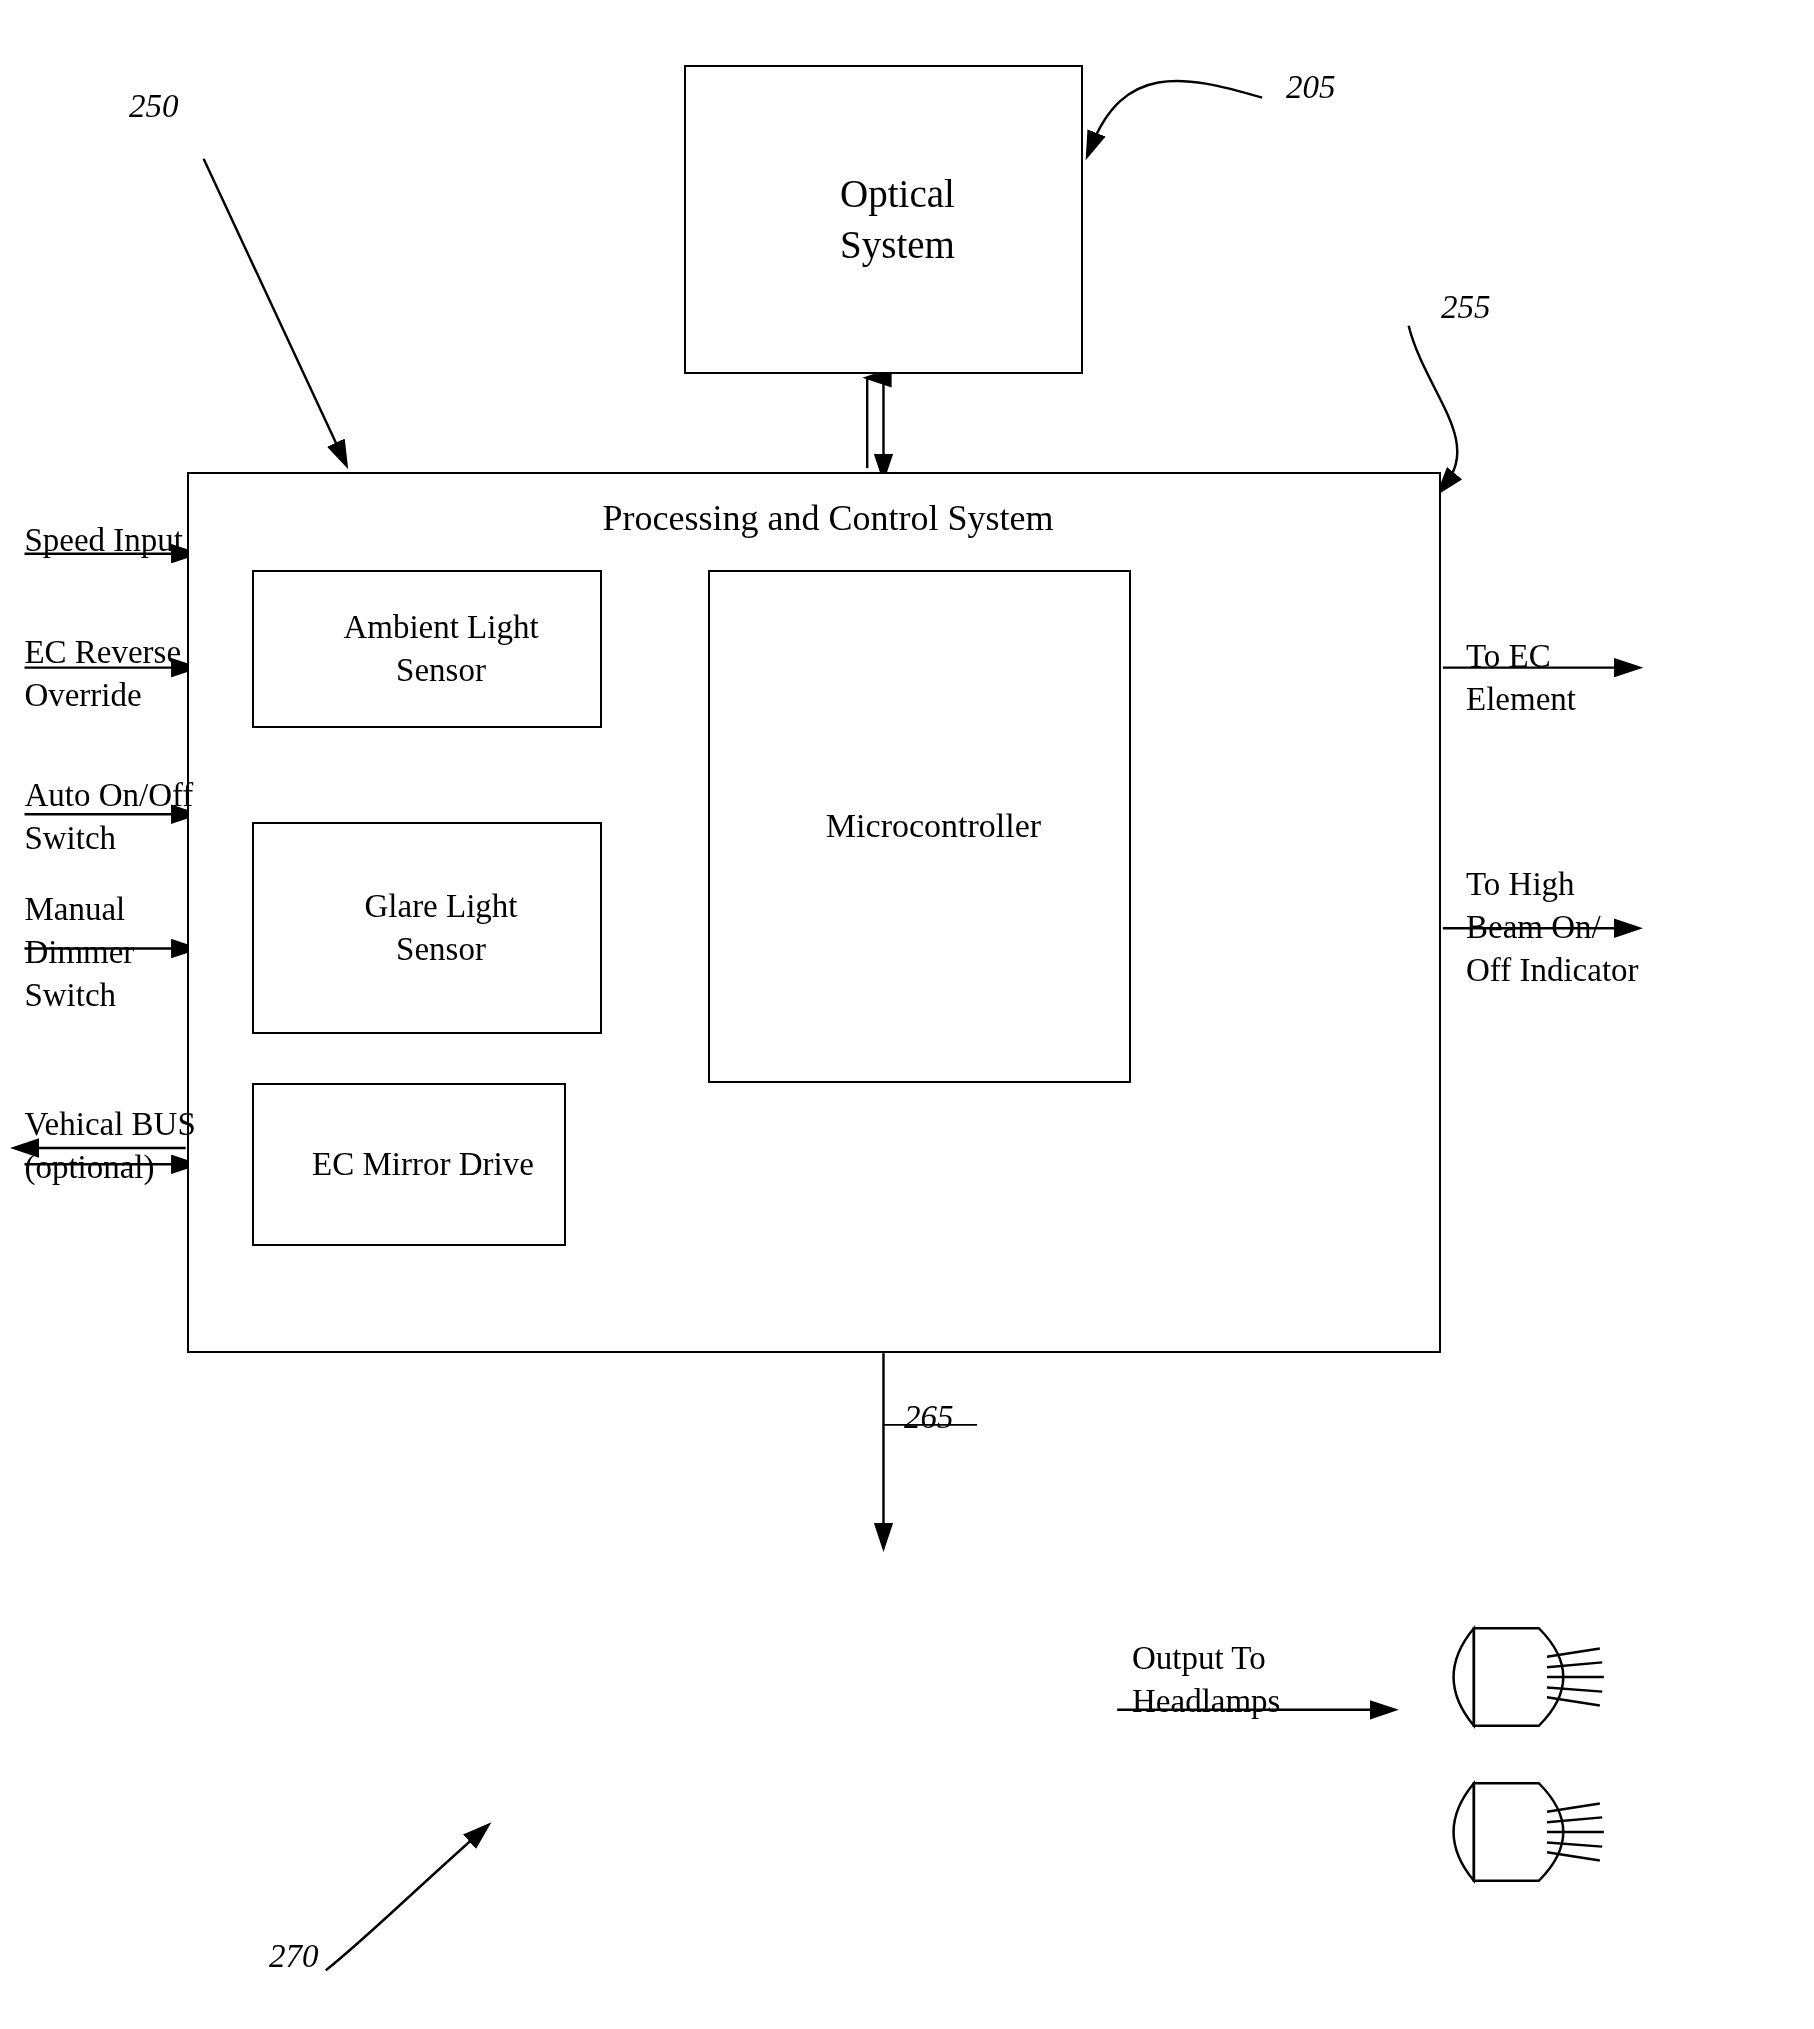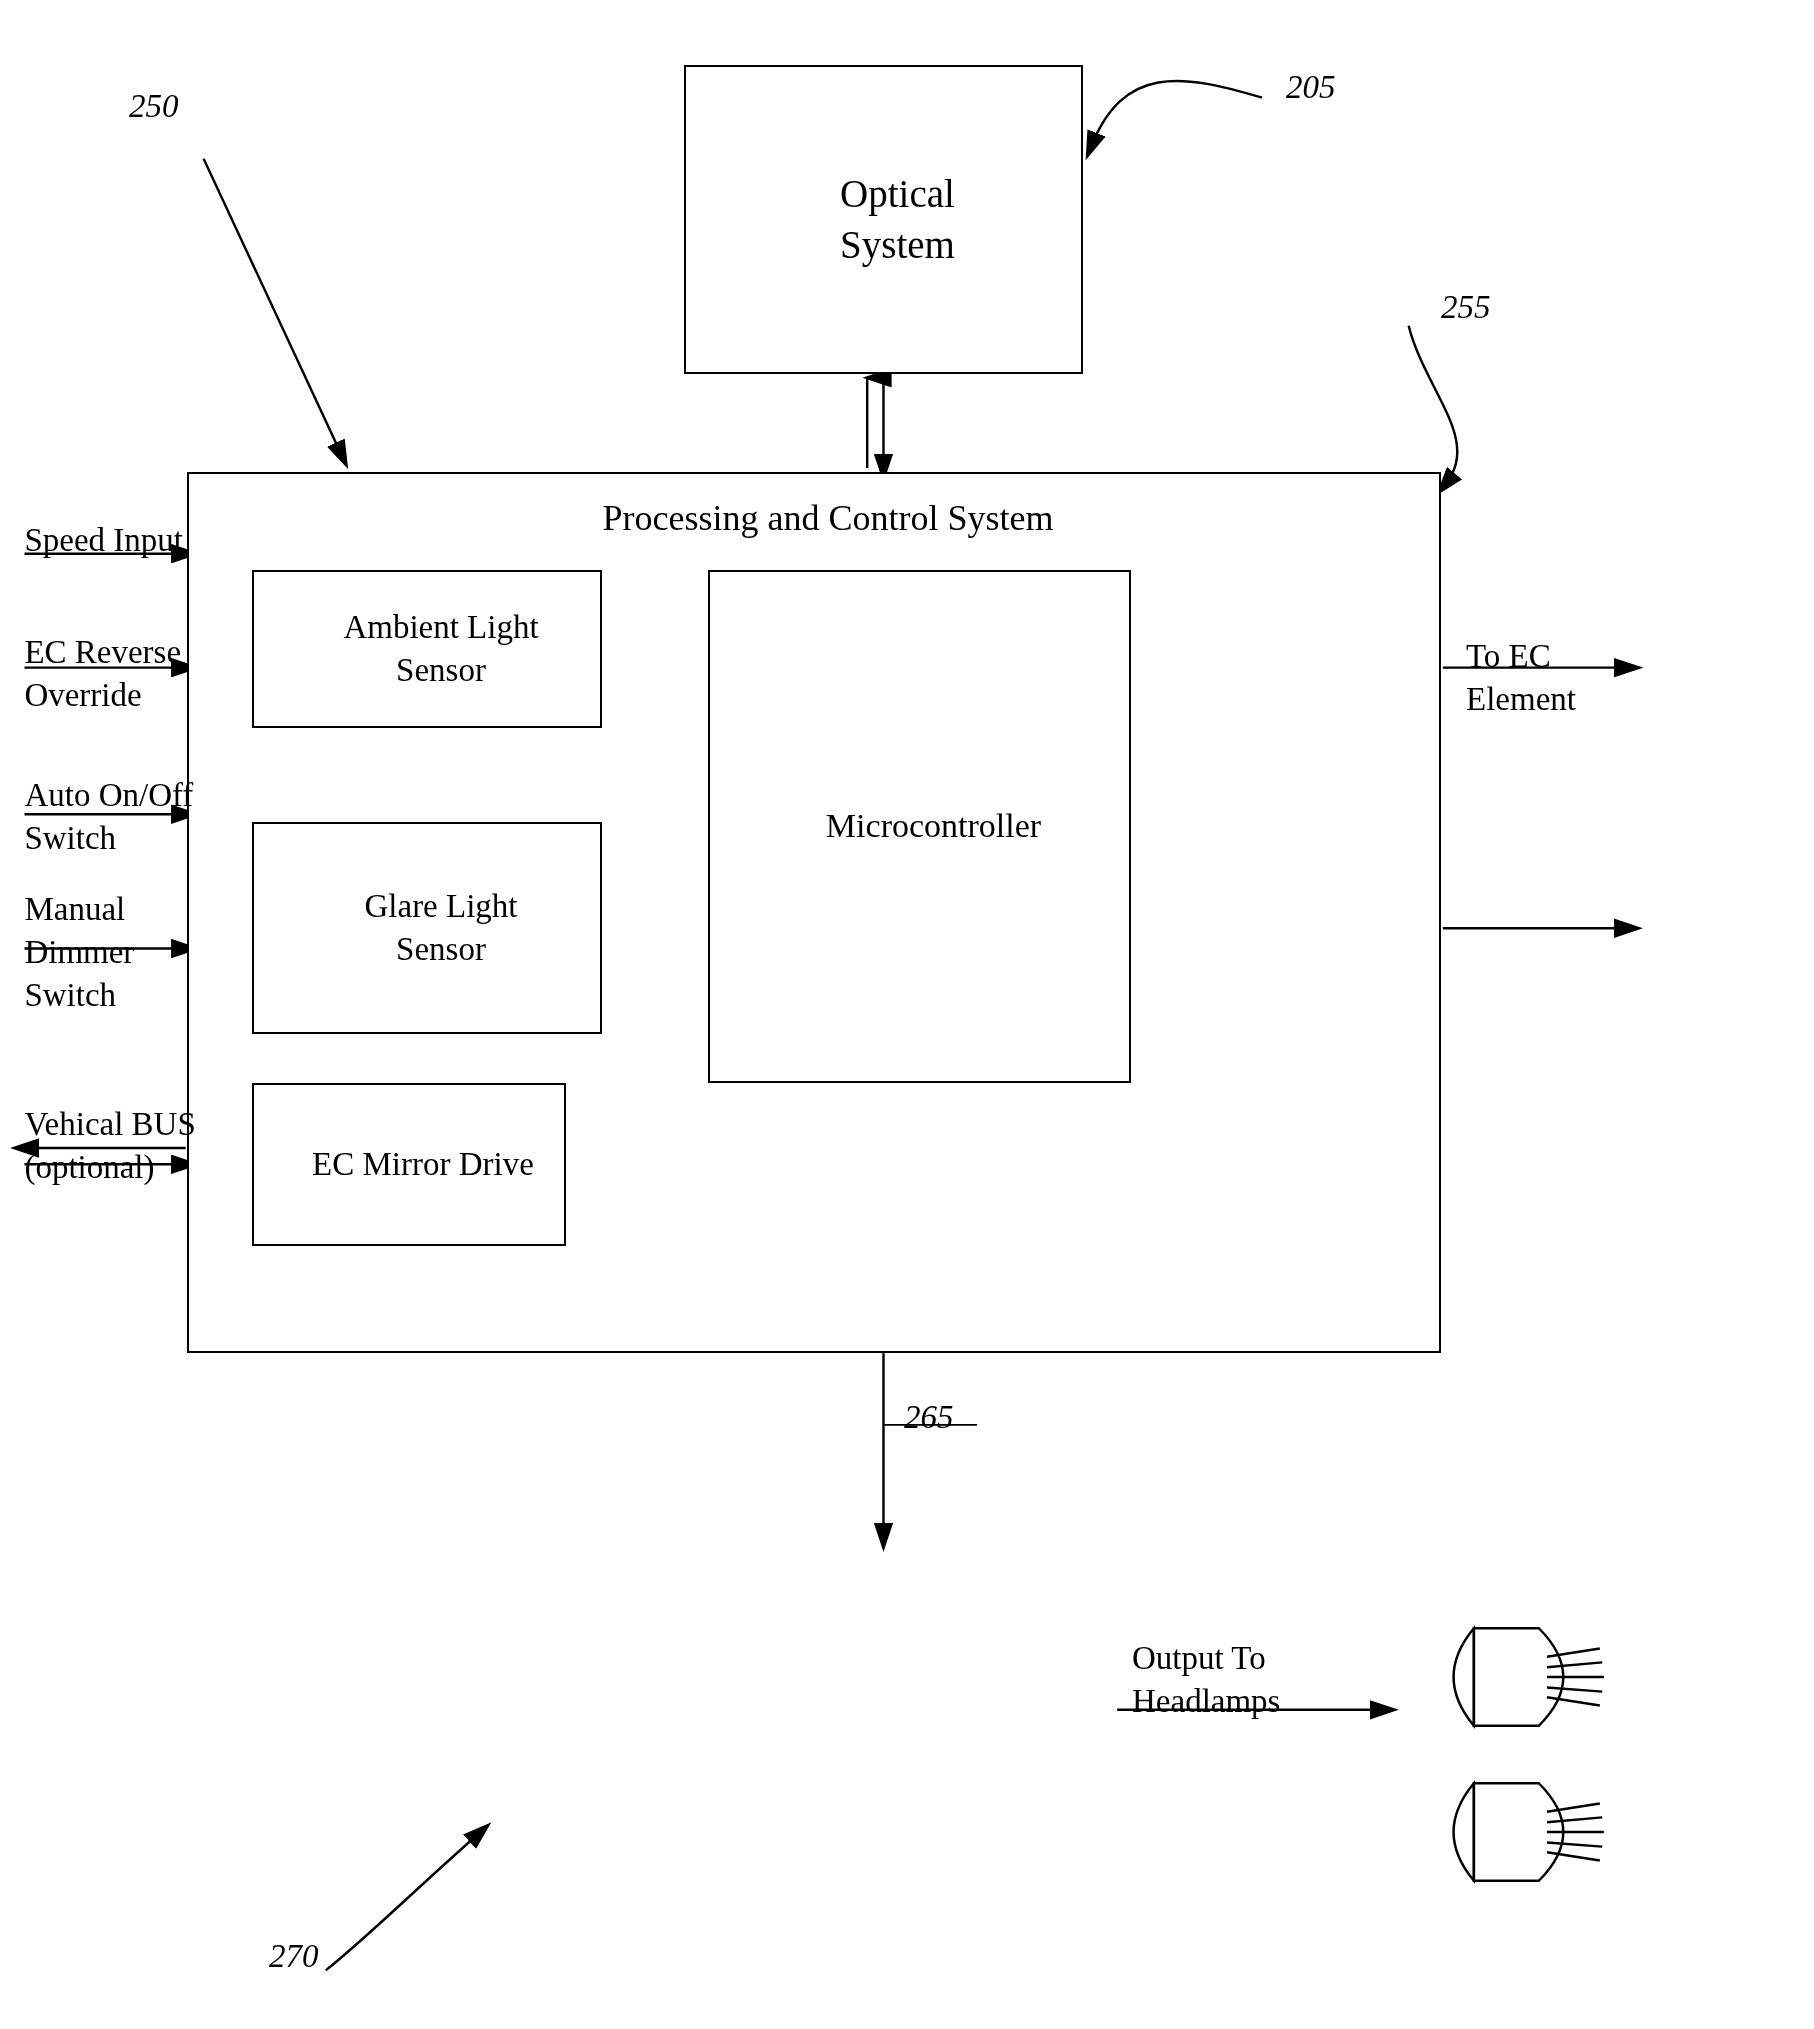--- a/index.html
+++ b/index.html
@@ -161,20 +161,25 @@
   <div class="label" style="left:24.4px; top:1103px; font-size:33px; line-height:1.3;">
     <span style="white-space:pre-line;">Vehical BUS
 (optional)</span>
   </div>
 
   <div class="label" style="left:1466px; top:635px; font-size:33px; line-height:1.3;">
     <span style="white-space:pre-line;">To EC
 Element</span>
   </div>
 
+  <div class="label" style="left:1466px; top:863px; font-size:33px; line-height:1.3;">
+    <span style="white-space:pre-line;">To High
+Beam On/
+Off Indicator</span>
+  </div>
 
   <div class="label" style="left:1132px; top:1637px; font-size:33px; line-height:1.3;">
     <span style="white-space:pre-line;">Output To
 Headlamps</span>
   </div>
 
   <svg style="position:absolute; left:1425px; top:1612px; width:179px; height:130px;" viewBox="0 0 220 160" xmlns="http://www.w3.org/2000/svg">
 
     <path d="M 60,20 Q 10,80 60,140 L 60,20 Z" fill="none" stroke="#000" stroke-width="3"></path>
     <path d="M 60,20 L 140,20 Q 200,80 140,140 L 60,140 Z" fill="none" stroke="#000" stroke-width="3"></path>

